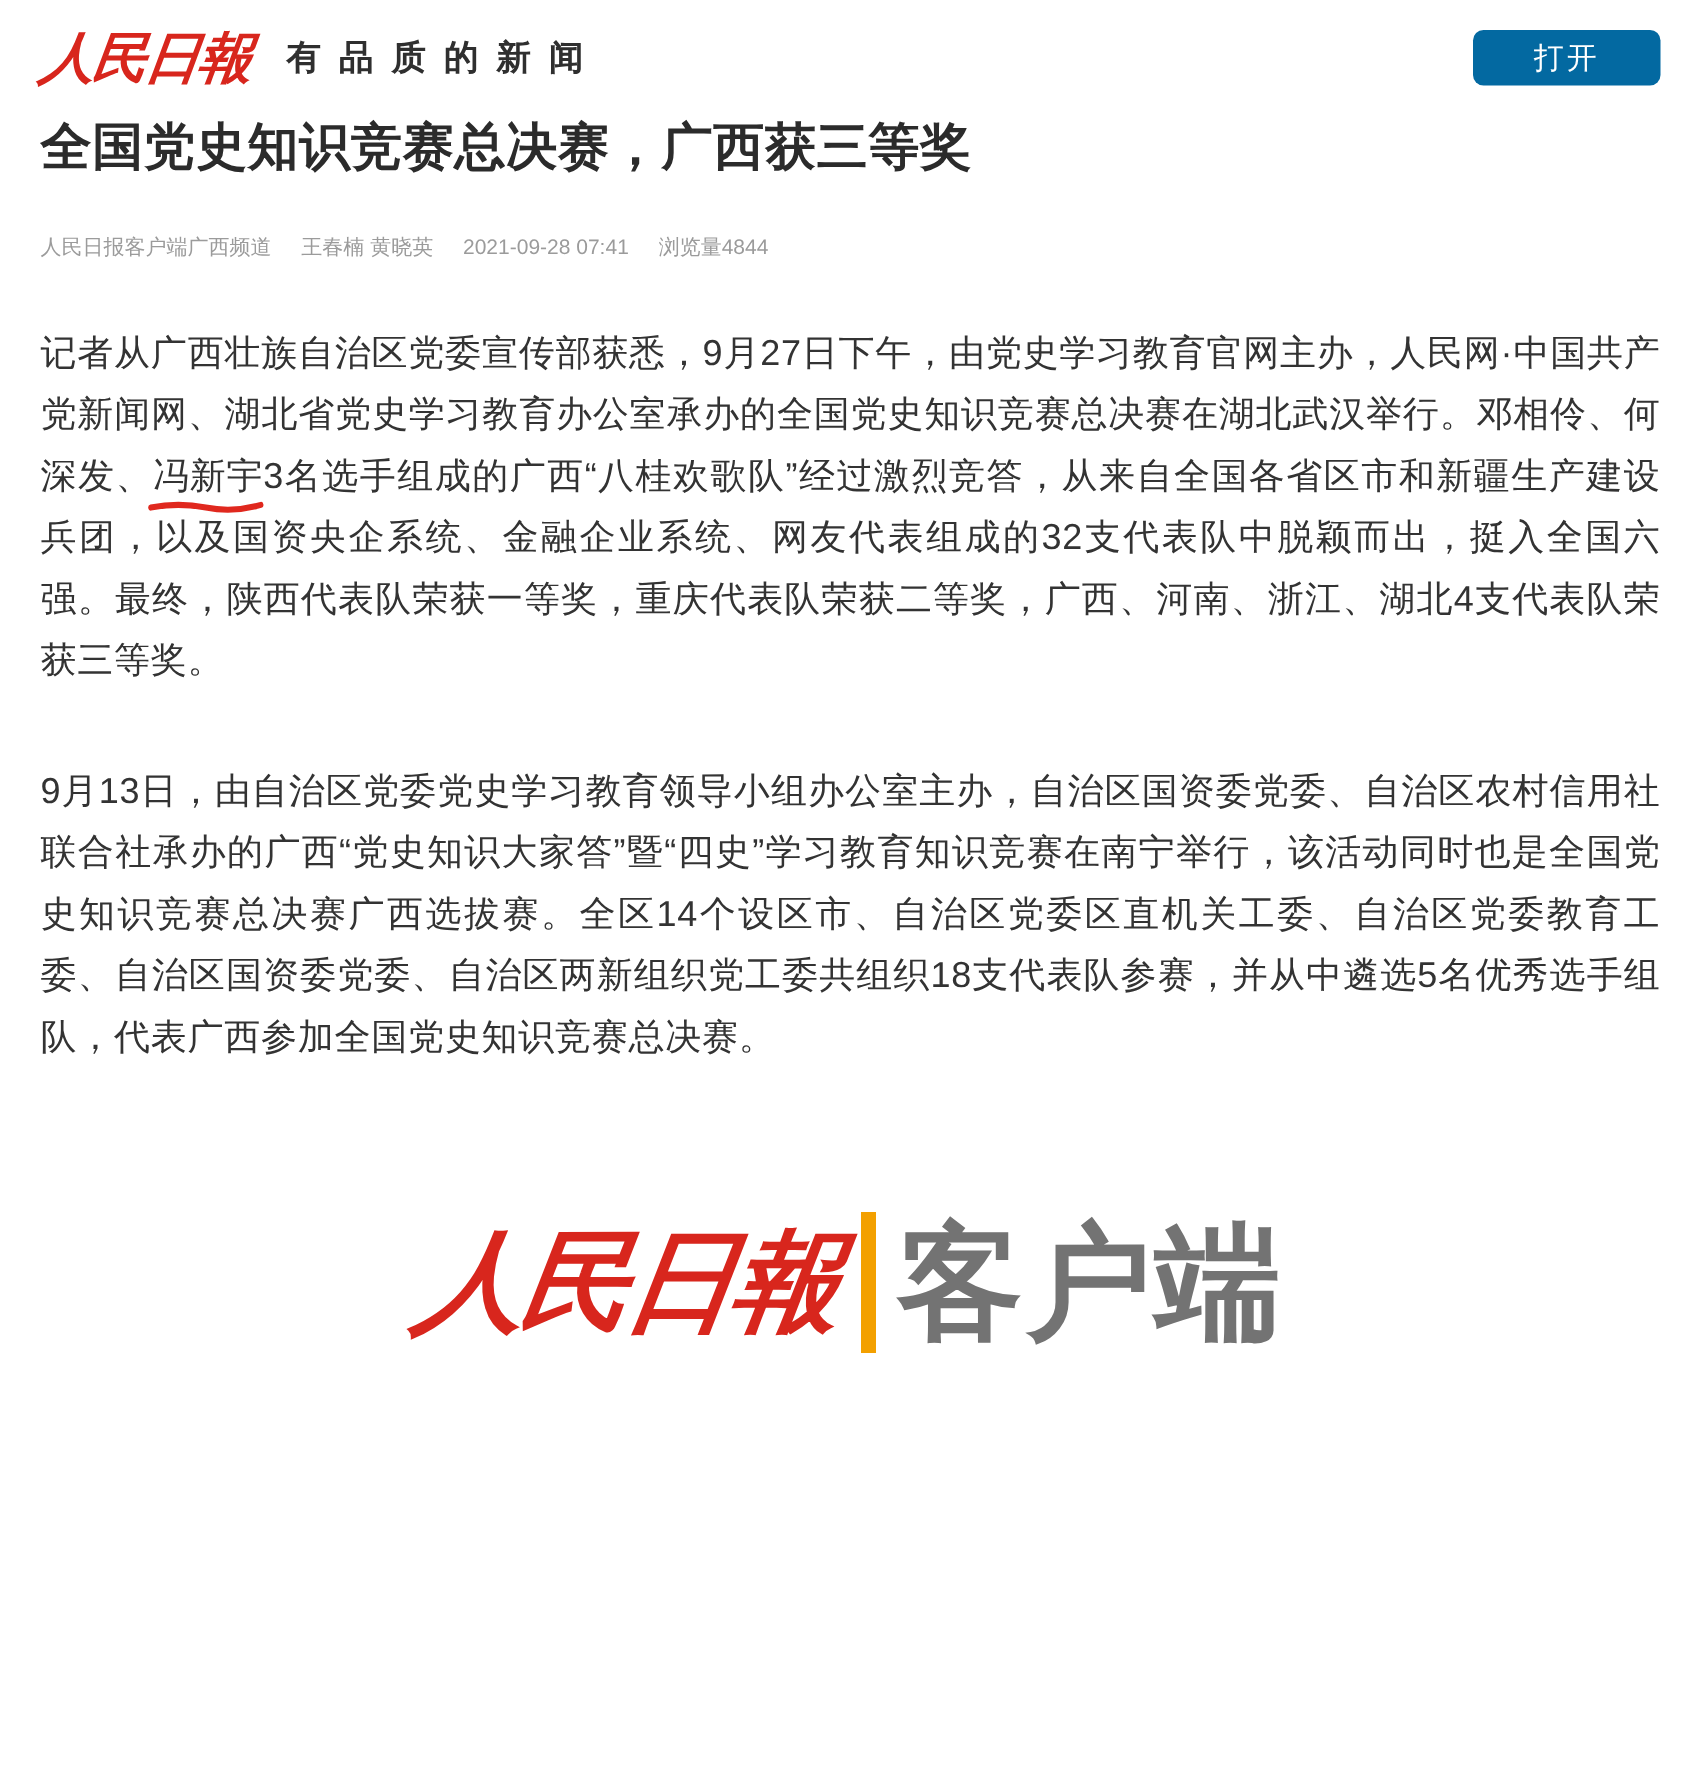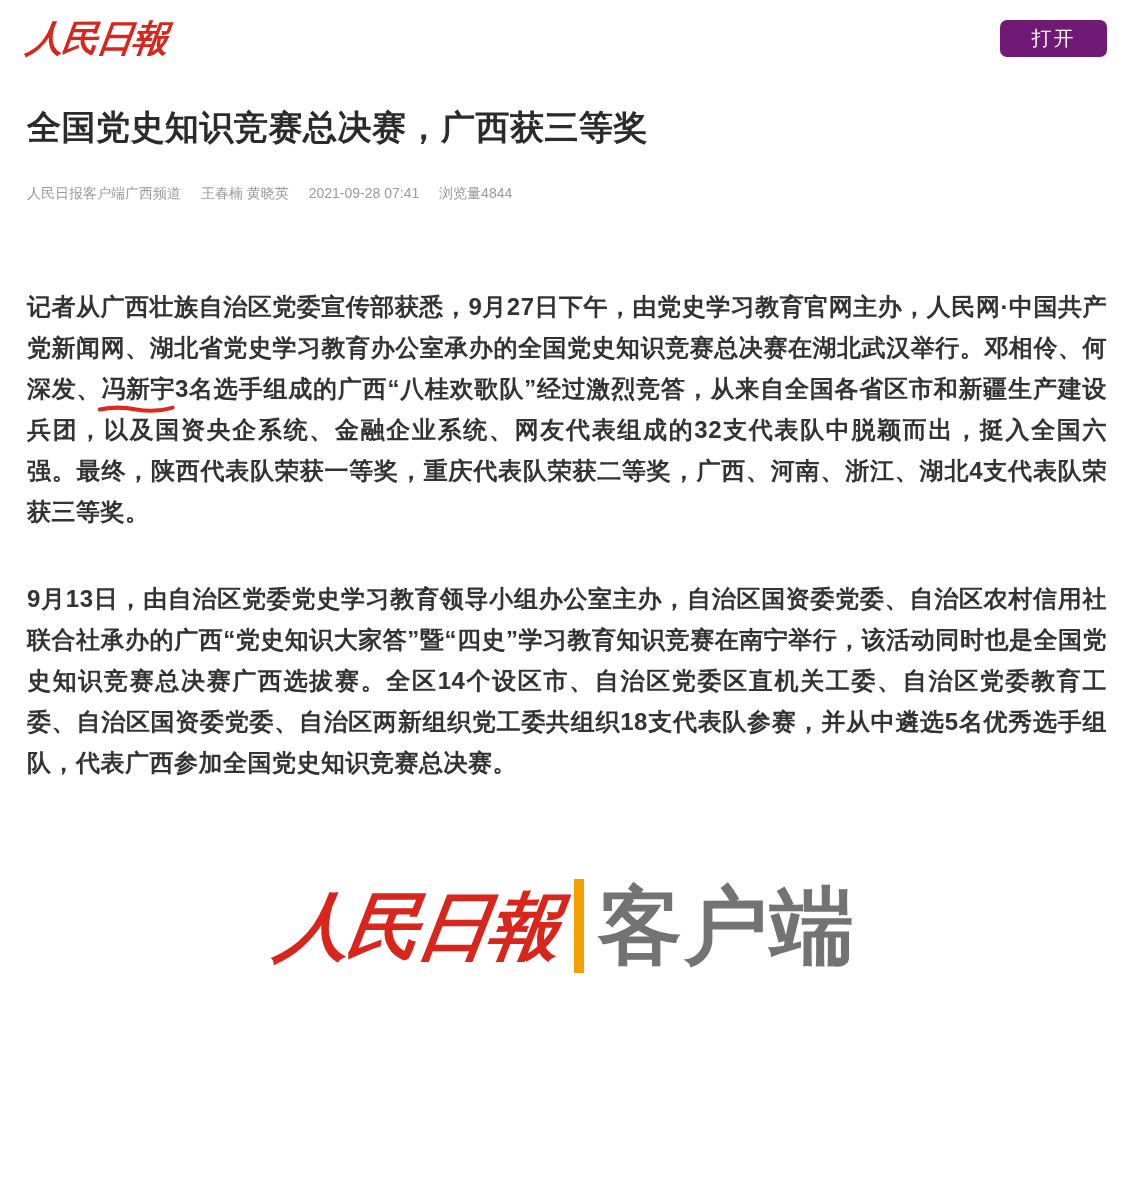--- a/index.html
+++ b/index.html
@@ -39,56 +39,55 @@
   }
   .brand-tagline {
     margin-left: 24px;
     font-size: 23px;
     font-weight: 600;
     letter-spacing: 12px;
     color: #2f2f2f;
     white-space: nowrap;
   }
   .open-button {
-    width: 107px;
+    width: 125px;
     height: 37px;
-    background: #701a75;
+    background: #0369a1;
     color: #ffffff;
     font-size: 20px;
     border: none;
     border-radius: 7px;
     display: flex;
     align-items: center;
     justify-content: center;
     cursor: pointer;
     letter-spacing: 2px;
   }
 
   
   .article-title {
-    margin-top: 45px;
+    margin-top: 16px;
     font-size: 34px;
     font-weight: 700;
     color: #2b2b2b;
     line-height: 1.25;
     letter-spacing: 0.5px;
   }
   .byline {
     margin-top: 36px;
     font-size: 14px;
     color: #9b9b9b;
     white-space: nowrap;
   }
   .byline span { margin-right: 16px; }
   .byline span:last-child { margin-right: 0; }
 
   
   .article-body {
-    margin-top: 83px;
-    font-weight: bold;
+    margin-top: 41px;
   }
   .article-body p {
     font-size: 24px;
     line-height: 41px;
     color: #333333;
     text-align: justify;
     margin-bottom: 46px;
     letter-spacing: 0.5px;
   }
   .article-body p:last-child { margin-bottom: 0; }
@@ -140,20 +139,21 @@
   }
 </style>
 </head>
 <body>
 
 <div class="page">
 
   <div class="header">
     <div class="brand">
       <div class="brand-logo">人民日報</div>
+      <div class="brand-tagline">有品质的新闻</div>
     </div>
     <button class="open-button">打开</button>
   </div>
 
   <h1 class="article-title">全国党史知识竞赛总决赛，广西获三等奖</h1>
 
   <div class="byline">
     <span>人民日报客户端广西频道</span>
     <span>王春楠 黄晓英</span>
     <span>2021-09-28 07:41</span>

